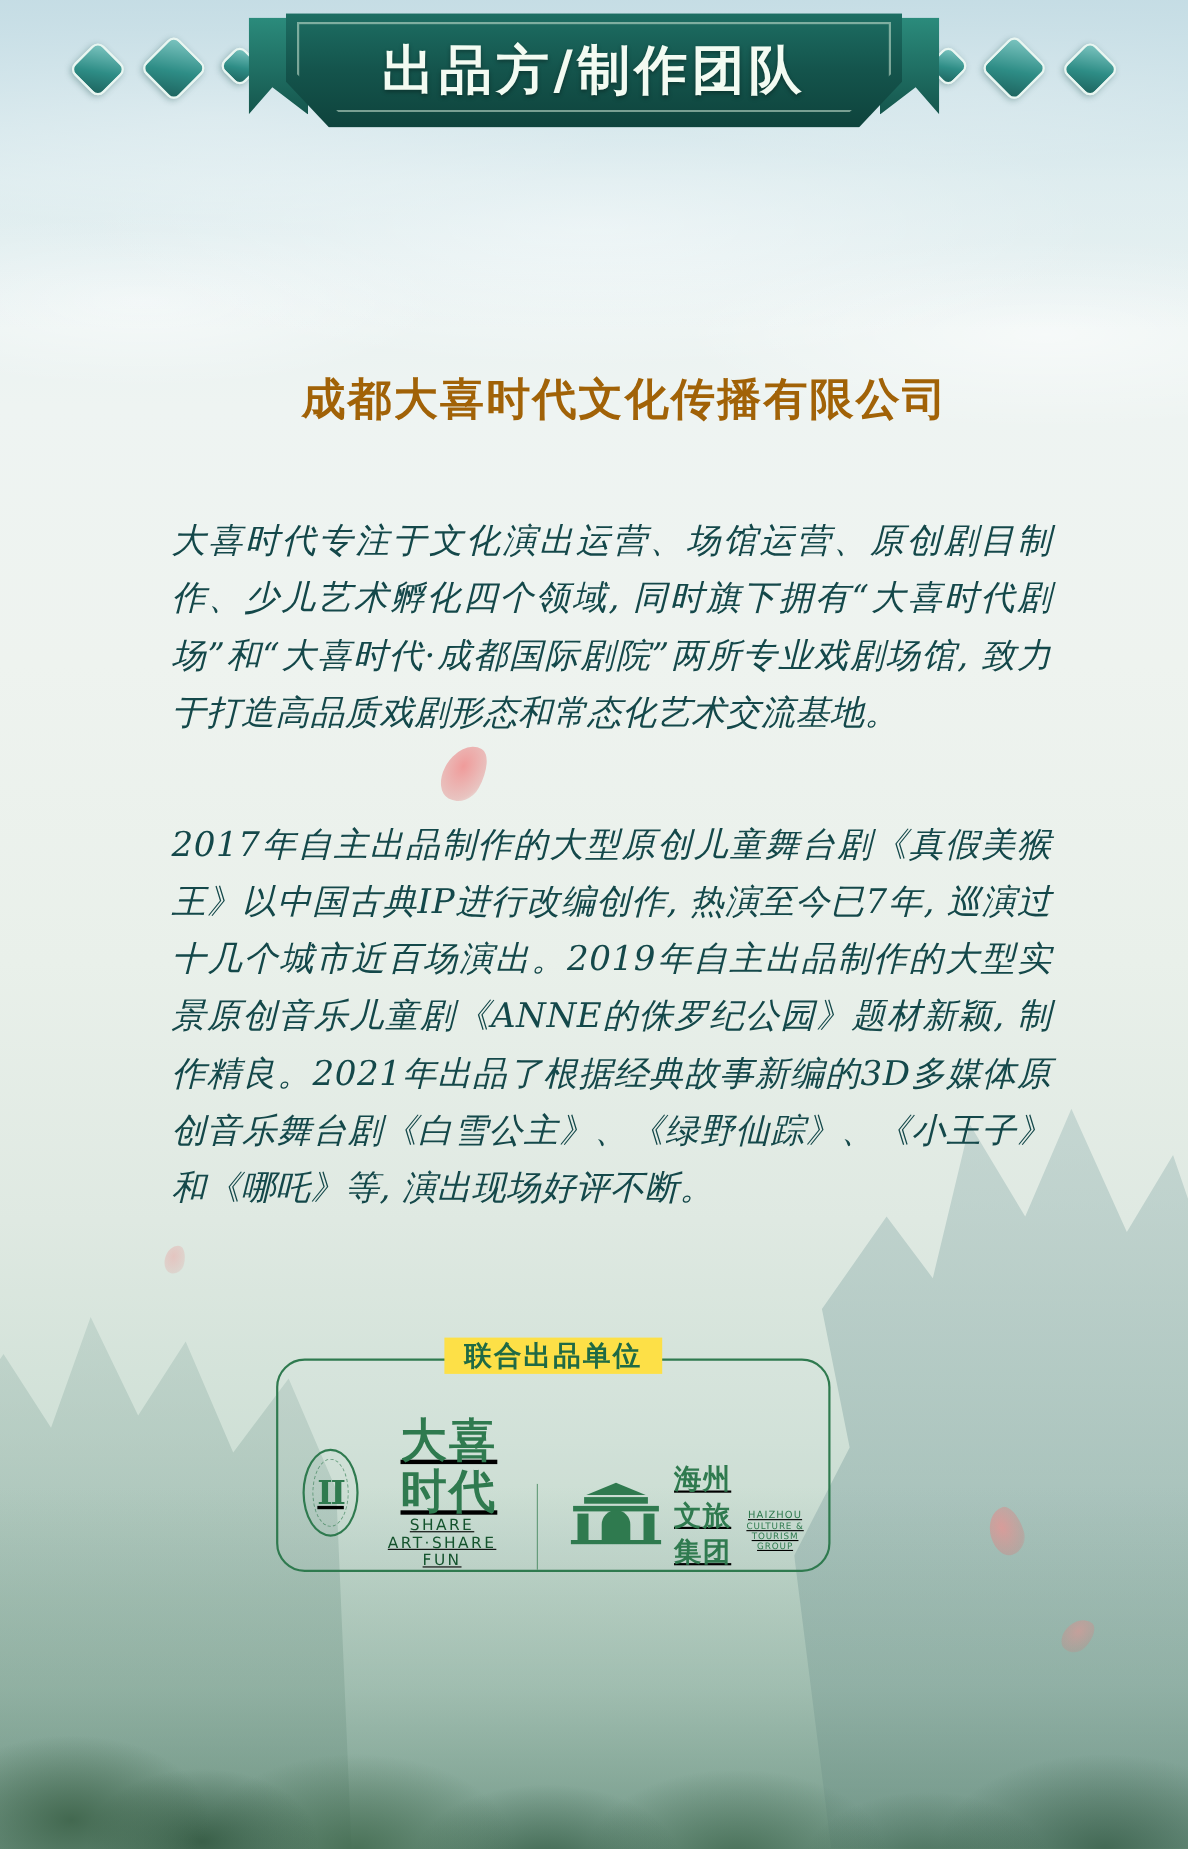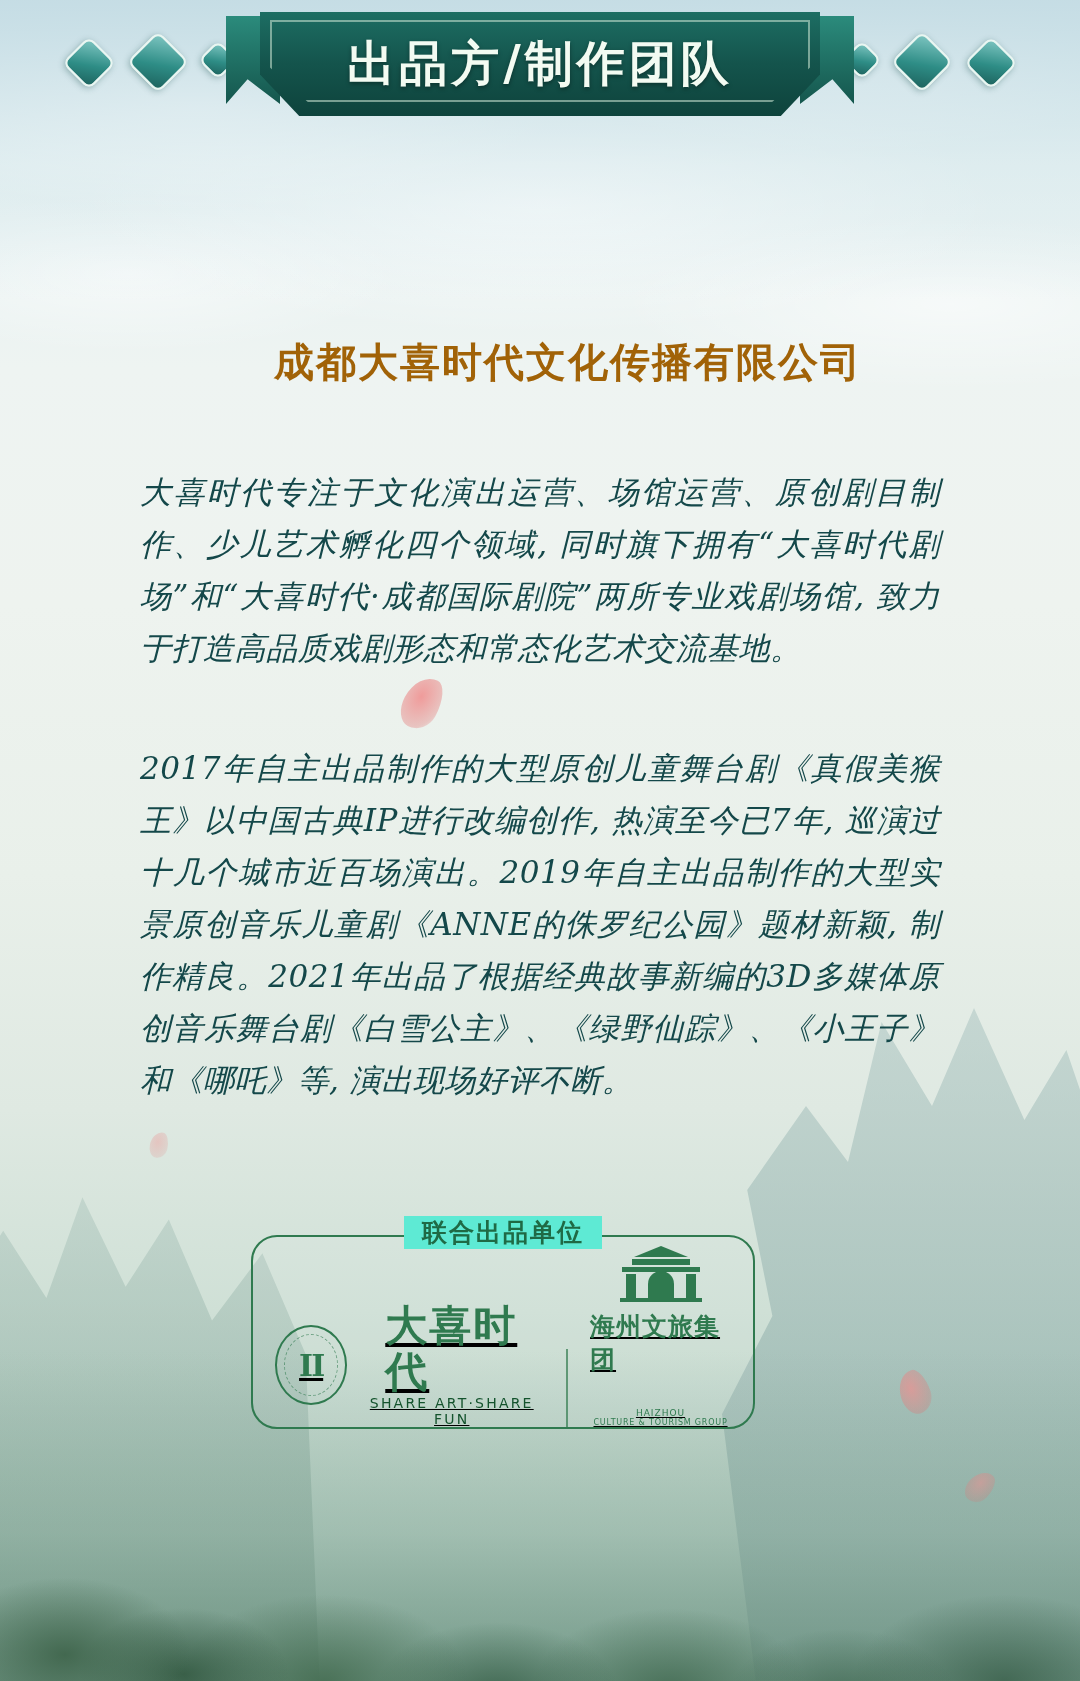--- a/index.html
+++ b/index.html
@@ -176,21 +176,21 @@
     text-align: center;
     font-family: "DejaVu Serif", "Liberation Serif", serif;
     font-size: 40px;
     font-weight: bold;
     color: #a16207;
     letter-spacing: 2px;
     margin-left: 28px;
   }
   .body-block {
     position: absolute;
-    left: 140px;
+    left: 156px;
     width: 800px;
     color: #14484a;
     font-family: "DejaVu Serif", "Liberation Serif", serif;
     font-size: 31px;
     line-height: 52px;
     letter-spacing: 0.5px;
     font-style: italic;
     text-align: justify;
   }
   .para1 { top: 466px; }
@@ -207,21 +207,21 @@
     border-radius: 26px;
     z-index: 6;
     background: rgba(255,255,255,0.06);
   }
   .copro-label {
     position: absolute;
     left: 50%;
     top: -21px;
     transform: translateX(-50%);
     padding: 0 18px;
-    background: #5eead4;
+    background: #fde047;
     color: #1f6a45;
     font-family: "DejaVu Sans", "Liberation Sans", sans-serif;
     font-size: 25px;
     font-weight: bold;
     letter-spacing: 2px;
     white-space: nowrap;
   }
   .logos {
     position: absolute;
     inset: 0;
@@ -275,21 +275,21 @@
     line-height: 46px;
     margin-left: 26px;
   }
   .logo-a-en {
     font-family: "DejaVu Sans", "Liberation Sans", sans-serif;
     font-size: 14px;
     letter-spacing: 2.2px;
     color: #14532d;
     text-align: center;
   }
-  .logo-b { flex-direction: column; gap: 4px; }
+  .logo-b { flex-direction: row; gap: 4px; }
   .gate-icon { color: #2f7a4f; }
   .logo-b-cn {
     font-family: "DejaVu Serif", "Liberation Serif", serif;
     font-size: 25px;
     font-weight: bold;
     color: #2f7a4f;
     letter-spacing: 1px;
   }
   .logo-b-en {
     font-family: "DejaVu Sans", "Liberation Sans", sans-serif;

